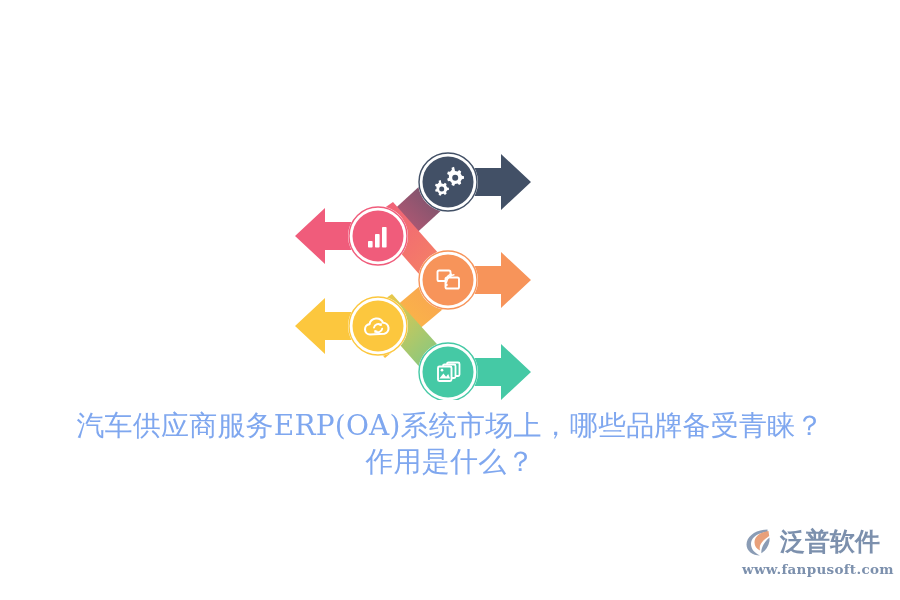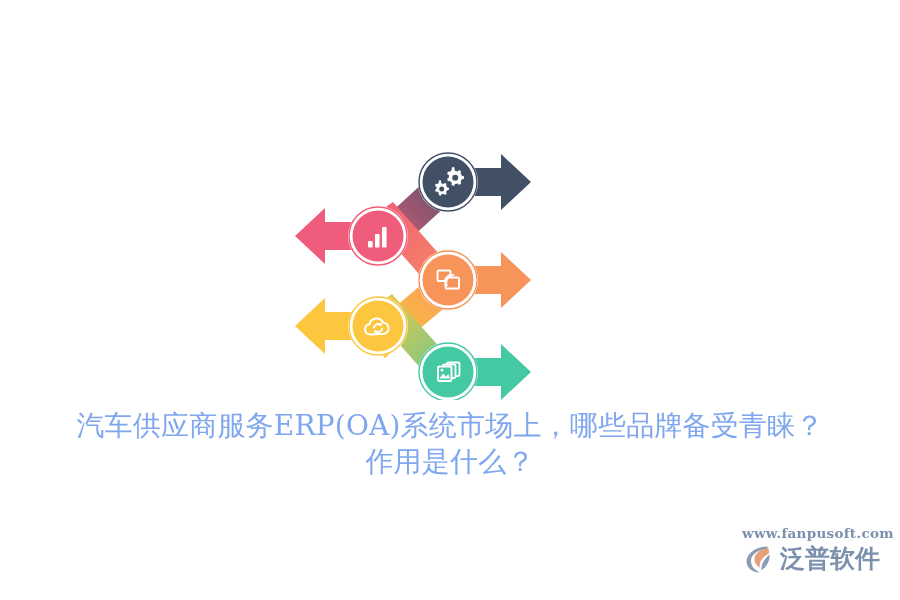--- a/index.html
+++ b/index.html
@@ -212,35 +212,35 @@
           <circle cx="177.0" cy="230.2" r="1.35" fill="#ffffff"></circle>
         </g>
       </g>
     </svg>
   </div>
 
   <div id="caption">汽车供应商服务ERP(OA)系统市场上，哪些品牌备受青睐？
 作用是什么？</div>
 
   <div id="logo">
-    <div id="logo-url">www.fanpusoft.com</div>
     <div id="logo-row">
       <svg id="logo-mark" viewBox="0 0 34 34" xmlns="http://www.w3.org/2000/svg">
         <path d="M 25.5 4.5
                  C 13.5 4.5 4.5 11.5 4.5 19.5
                  C 4.5 26.0 10.5 30.5 18.0 30.5
                  C 12.5 28.0 9.0 24.0 9.0 19.0
                  C 9.0 12.5 15.5 7.5 25.5 7.0 Z" fill="#8a9cb5"></path>
         <path d="M 26.5 6.0
                  C 18.0 7.0 12.5 11.5 12.5 17.5
                  C 12.5 21.0 14.5 24.0 18.0 25.5
                  C 17.0 22.0 18.5 18.0 22.0 15.0
                  C 24.0 13.3 26.0 12.0 27.2 11.0 Z" fill="#e8a07a"></path>
         <path d="M 27.5 12.5
                  C 24.5 15.0 21.5 18.5 20.0 23.0
                  C 19.4 24.8 19.2 26.6 19.4 28.2
                  C 23.5 26.0 26.5 21.5 27.5 16.0 Z" fill="#8a9cb5"></path>
       </svg>
       <div id="logo-name">泛普软件</div>
     </div>
+    <div id="logo-url">www.fanpusoft.com</div>
   </div>
 
 </div>
 
 </body></html>

